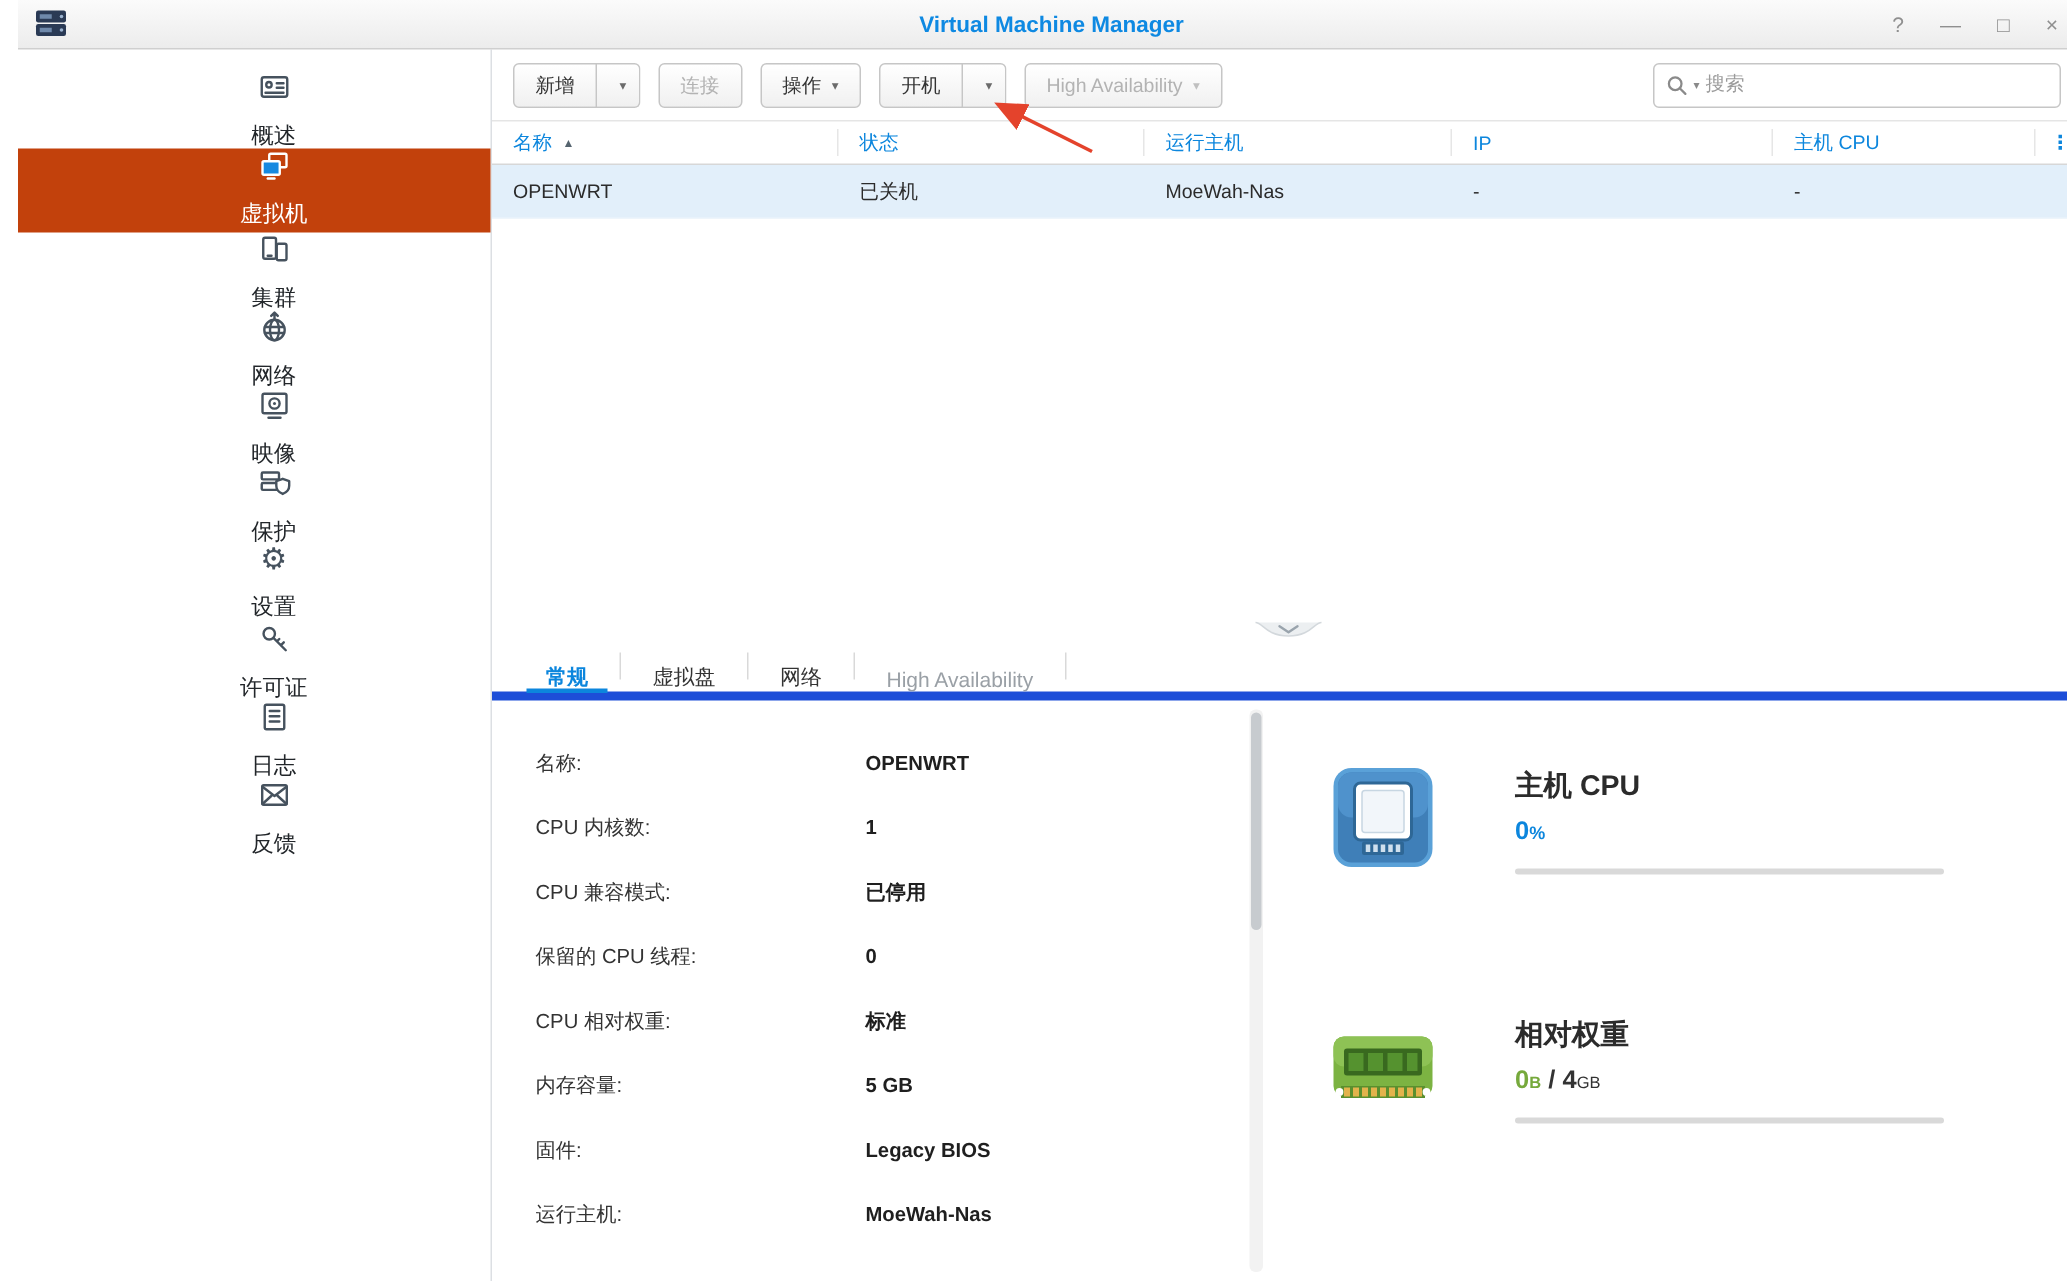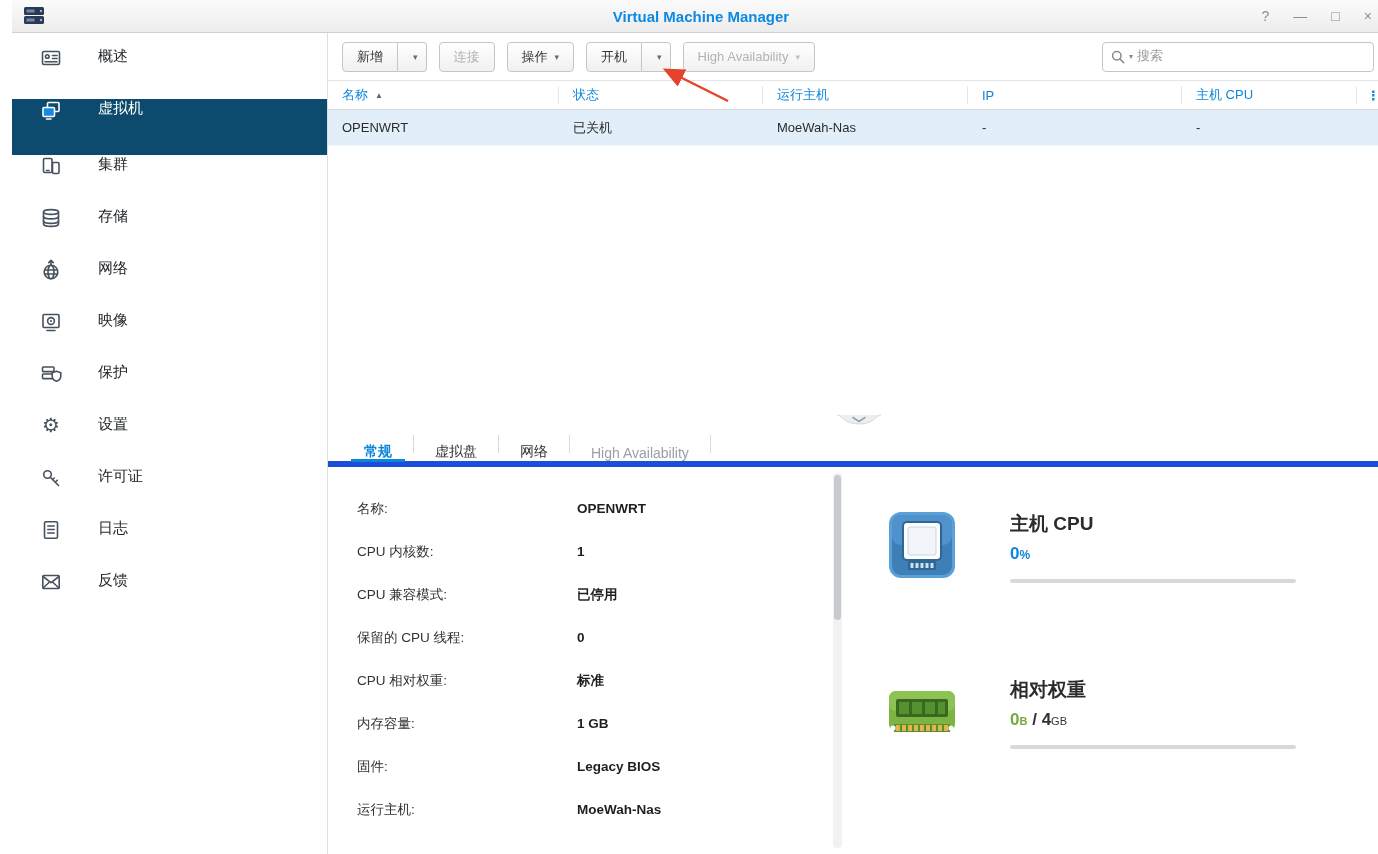--- a/index.html
+++ b/index.html
@@ -25,29 +25,29 @@
   }
   .win-controls { margin-left:auto; display:flex; align-items:center; gap:24px; margin-right:18px; color:#8f8f8f; font-size:14px; }
   .win-controls span { cursor:pointer; line-height:1; }
 
   
   .body-wrap { flex:1; display:flex; min-height:0; }
 
   
   .sidebar { width:316px; flex:0 0 316px; border-right:1px solid #dcdfe3; padding-top:14px; background:#fff; }
   .side-item {
-    height:52px; display:flex; align-items:flex-start; gap:34px;
-    padding-left:26px; font-size:15px; color:#22262a; cursor:pointer;
+    height:52px; display:flex; align-items:center; gap:12px;
+    padding-left:26px; font-size:15px; color:#22262a; cursor:pointer;flex-direction:column;
   }
   .side-item .icon-box { width:26px; display:flex; justify-content:center; align-items:center; }
   .side-item svg { stroke:#46525e; fill:none; stroke-width:1.6; stroke-linecap:round; stroke-linejoin:round; }
   .side-item svg .solid { fill:#46525e; stroke:none; }
   .side-item svg .knockout { fill:#ffffff; }
   .side-item .icon-glyph { font-size:20px; color:#46525e; line-height:1; }
-  .side-item.active { background:#0c4a6e; color:#fff; height:56px; }
+  .side-item.active { background:#c2410c; color:#fff; height:56px; }
   .side-item.active svg { stroke:#fff; }
   .side-item.active svg .knockout { fill:#1789e0; }
 
   
   .main { flex:1; display:flex; flex-direction:column; position:relative; min-width:0; }
 
   .toolbar { height:47px; flex:0 0 47px; display:flex; align-items:center; padding:0 16px 0 14px; }
   .btn {
     height:30px; display:inline-flex; align-items:center; padding:0 14px;
     border:1px solid #c6c6c6; border-radius:4px;
@@ -191,31 +191,20 @@
         <span class="icon-box">
           <svg width="22" height="22" viewBox="0 0 22 22">
             <rect x="3.5" y="3.5" width="8.5" height="14" rx="1.2"></rect>
             <rect class="knockout" x="12.5" y="7.5" width="6.5" height="11" rx="1.2"></rect>
             <path d="M6.5 15.5h2.5"></path>
           </svg>
         </span>
         <span>集群</span>
       </div>
 
-      <div class="side-item">
-        <span class="icon-box">
-          <svg width="22" height="22" viewBox="0 0 22 22">
-            <ellipse cx="11" cy="5" rx="7.5" ry="2.4"></ellipse>
-            <path d="M3.5 5v4.5c0 1.3 3.4 2.4 7.5 2.4s7.5-1.1 7.5-2.4V5"></path>
-            <path d="M3.5 9.5V14c0 1.3 3.4 2.4 7.5 2.4s7.5-1.1 7.5-2.4V9.5"></path>
-            <path d="M3.5 14v3c0 1.3 3.4 2.4 7.5 2.4s7.5-1.1 7.5-2.4v-3"></path>
-          </svg>
-        </span>
-        <span>存储</span>
-      </div>
 
       <div class="side-item">
         <span class="icon-box">
           <svg width="22" height="22" viewBox="0 0 22 22">
             <circle cx="11" cy="13" r="6.8"></circle>
             <ellipse cx="11" cy="13" rx="3" ry="6.8"></ellipse>
             <path d="M4.6 11h12.8M4.6 15h12.8"></path>
             <path d="M11 6V1.8M8.8 3.6L11 1.4l2.2 2.2"></path>
           </svg>
         </span>
@@ -391,21 +380,21 @@
           <div class="prop-row">
             <span class="prop-label">保留的 CPU 线程:</span>
             <span class="prop-value">0</span>
           </div>
           <div class="prop-row">
             <span class="prop-label">CPU 相对权重:</span>
             <span class="prop-value">标准</span>
           </div>
           <div class="prop-row">
             <span class="prop-label">内存容量:</span>
-            <span class="prop-value">1 GB</span>
+            <span class="prop-value">5 GB</span>
           </div>
           <div class="prop-row">
             <span class="prop-label">固件:</span>
             <span class="prop-value">Legacy BIOS</span>
           </div>
           <div class="prop-row">
             <span class="prop-label">运行主机:</span>
             <span class="prop-value">MoeWah-Nas</span>
           </div>
         </div>

